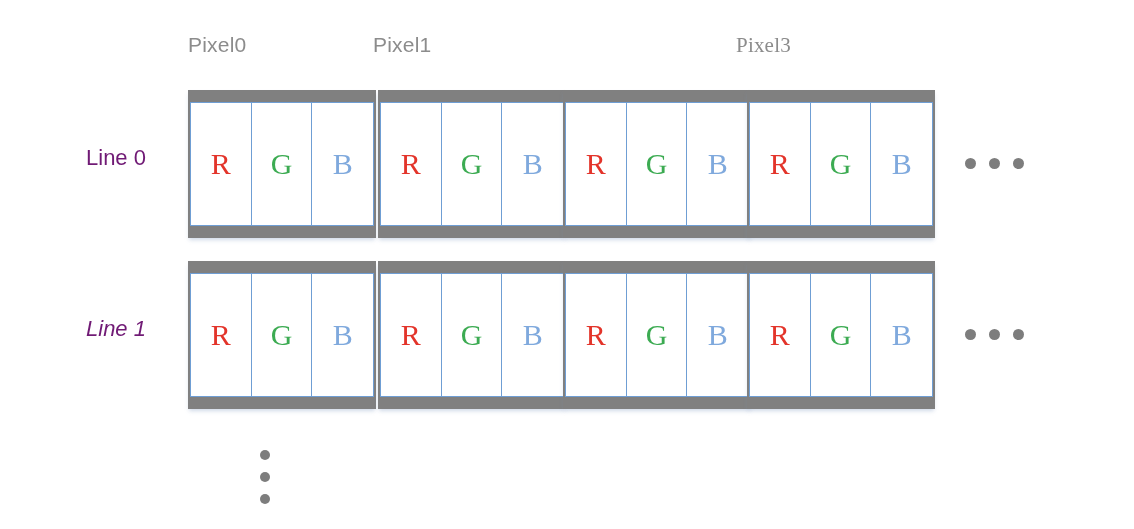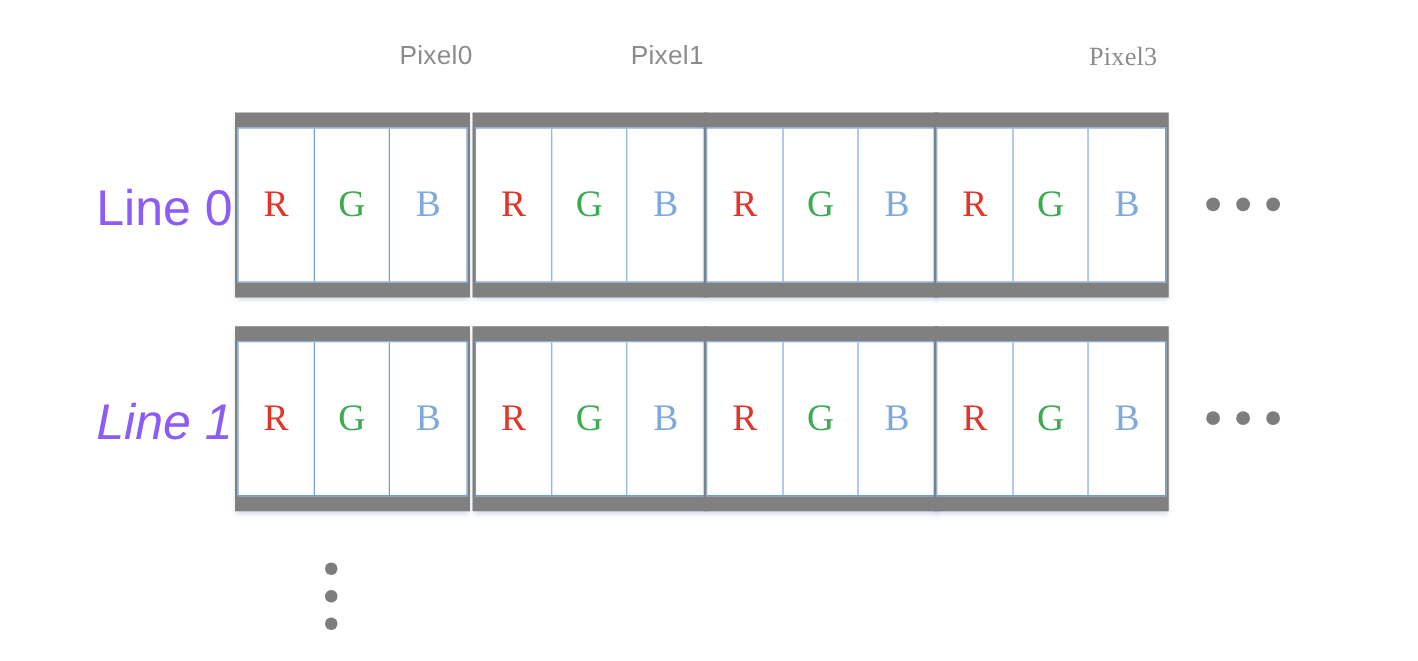--- a/index.html
+++ b/index.html
@@ -19,35 +19,35 @@
     width: 1134px;
     height: 529px;
     background: #ffffff;
   }
 
   
   .pixel-label {
     position: absolute;
     top: 33px;
     width: 190px;
-    text-align: right;
+    text-align: left;
     font-size: 21px;
     color: #8c8c8c;
     letter-spacing: 0.2px;
     white-space: nowrap;
   }
 
   
   .line-label {
     position: absolute;
     left: 46px;
     width: 140px;
-    text-align: right;
-    font-size: 40px;
-    color: #8b5cf6;
+    text-align: center;
+    font-size: 22px;
+    color: #701a75;
     white-space: nowrap;
   }
 
   
   .pixel-block {
     position: absolute;
     box-sizing: border-box;
     width: 188px;
     height: 148px;
     background: #808080;               

